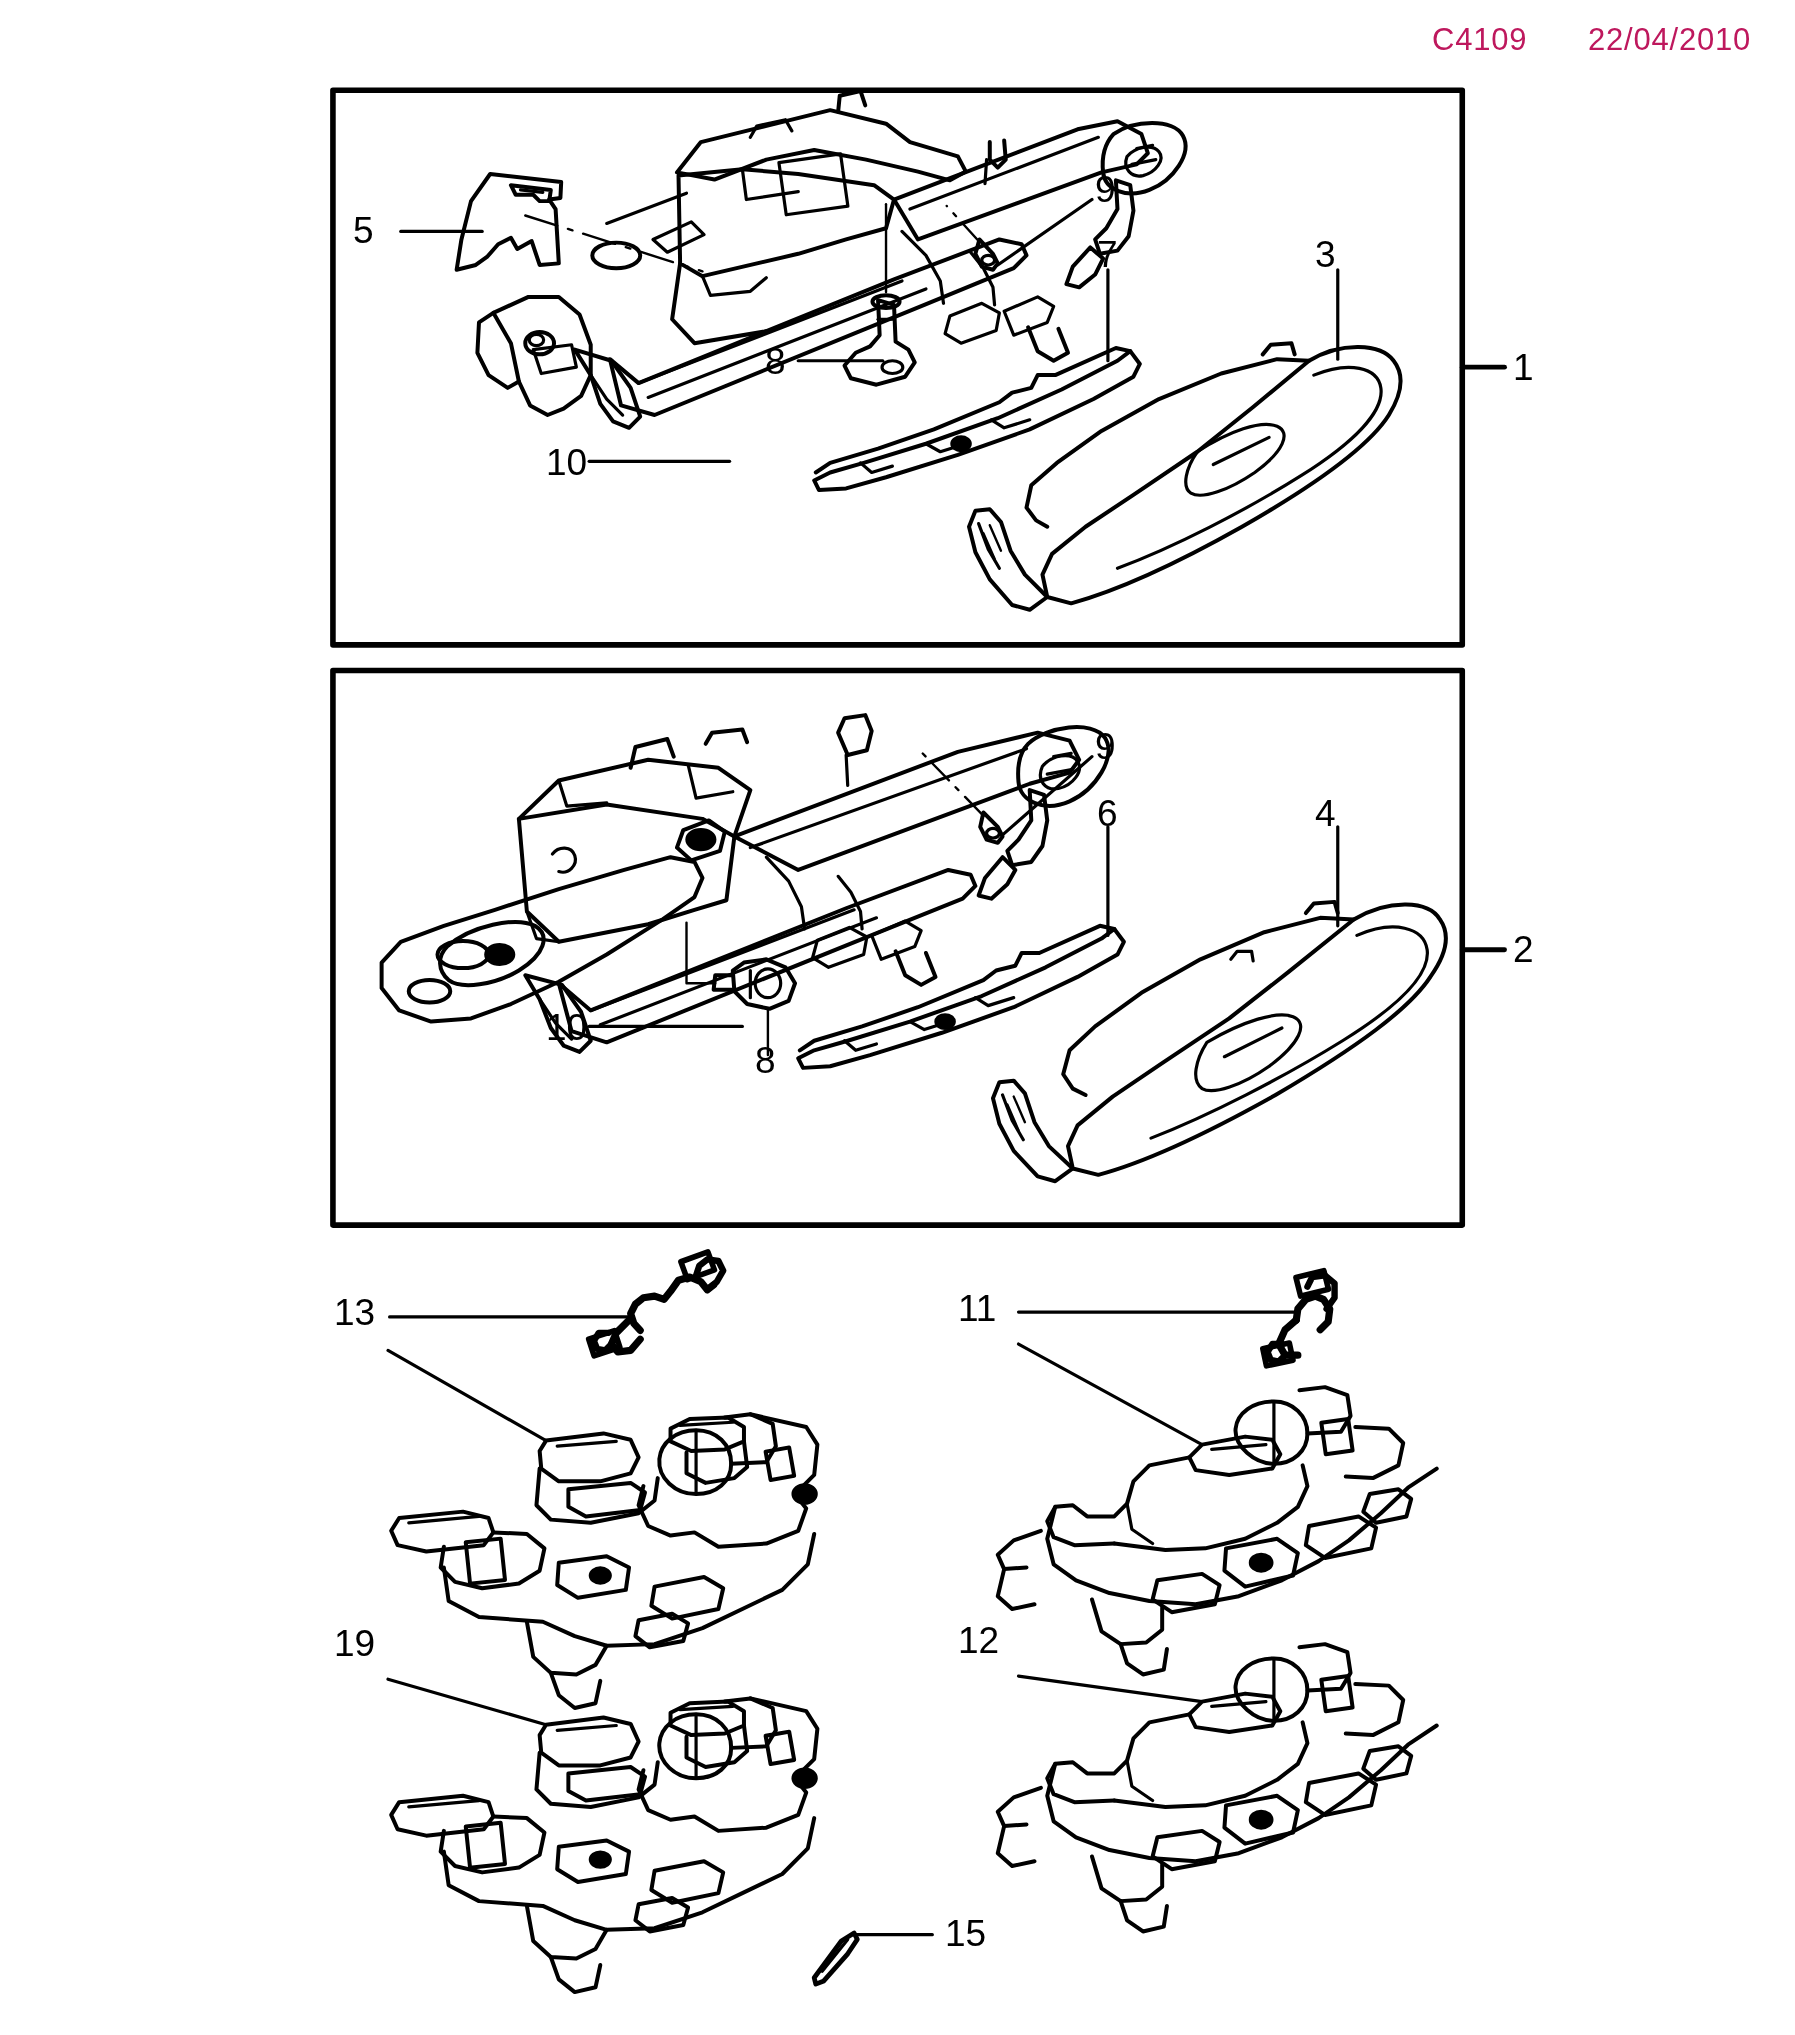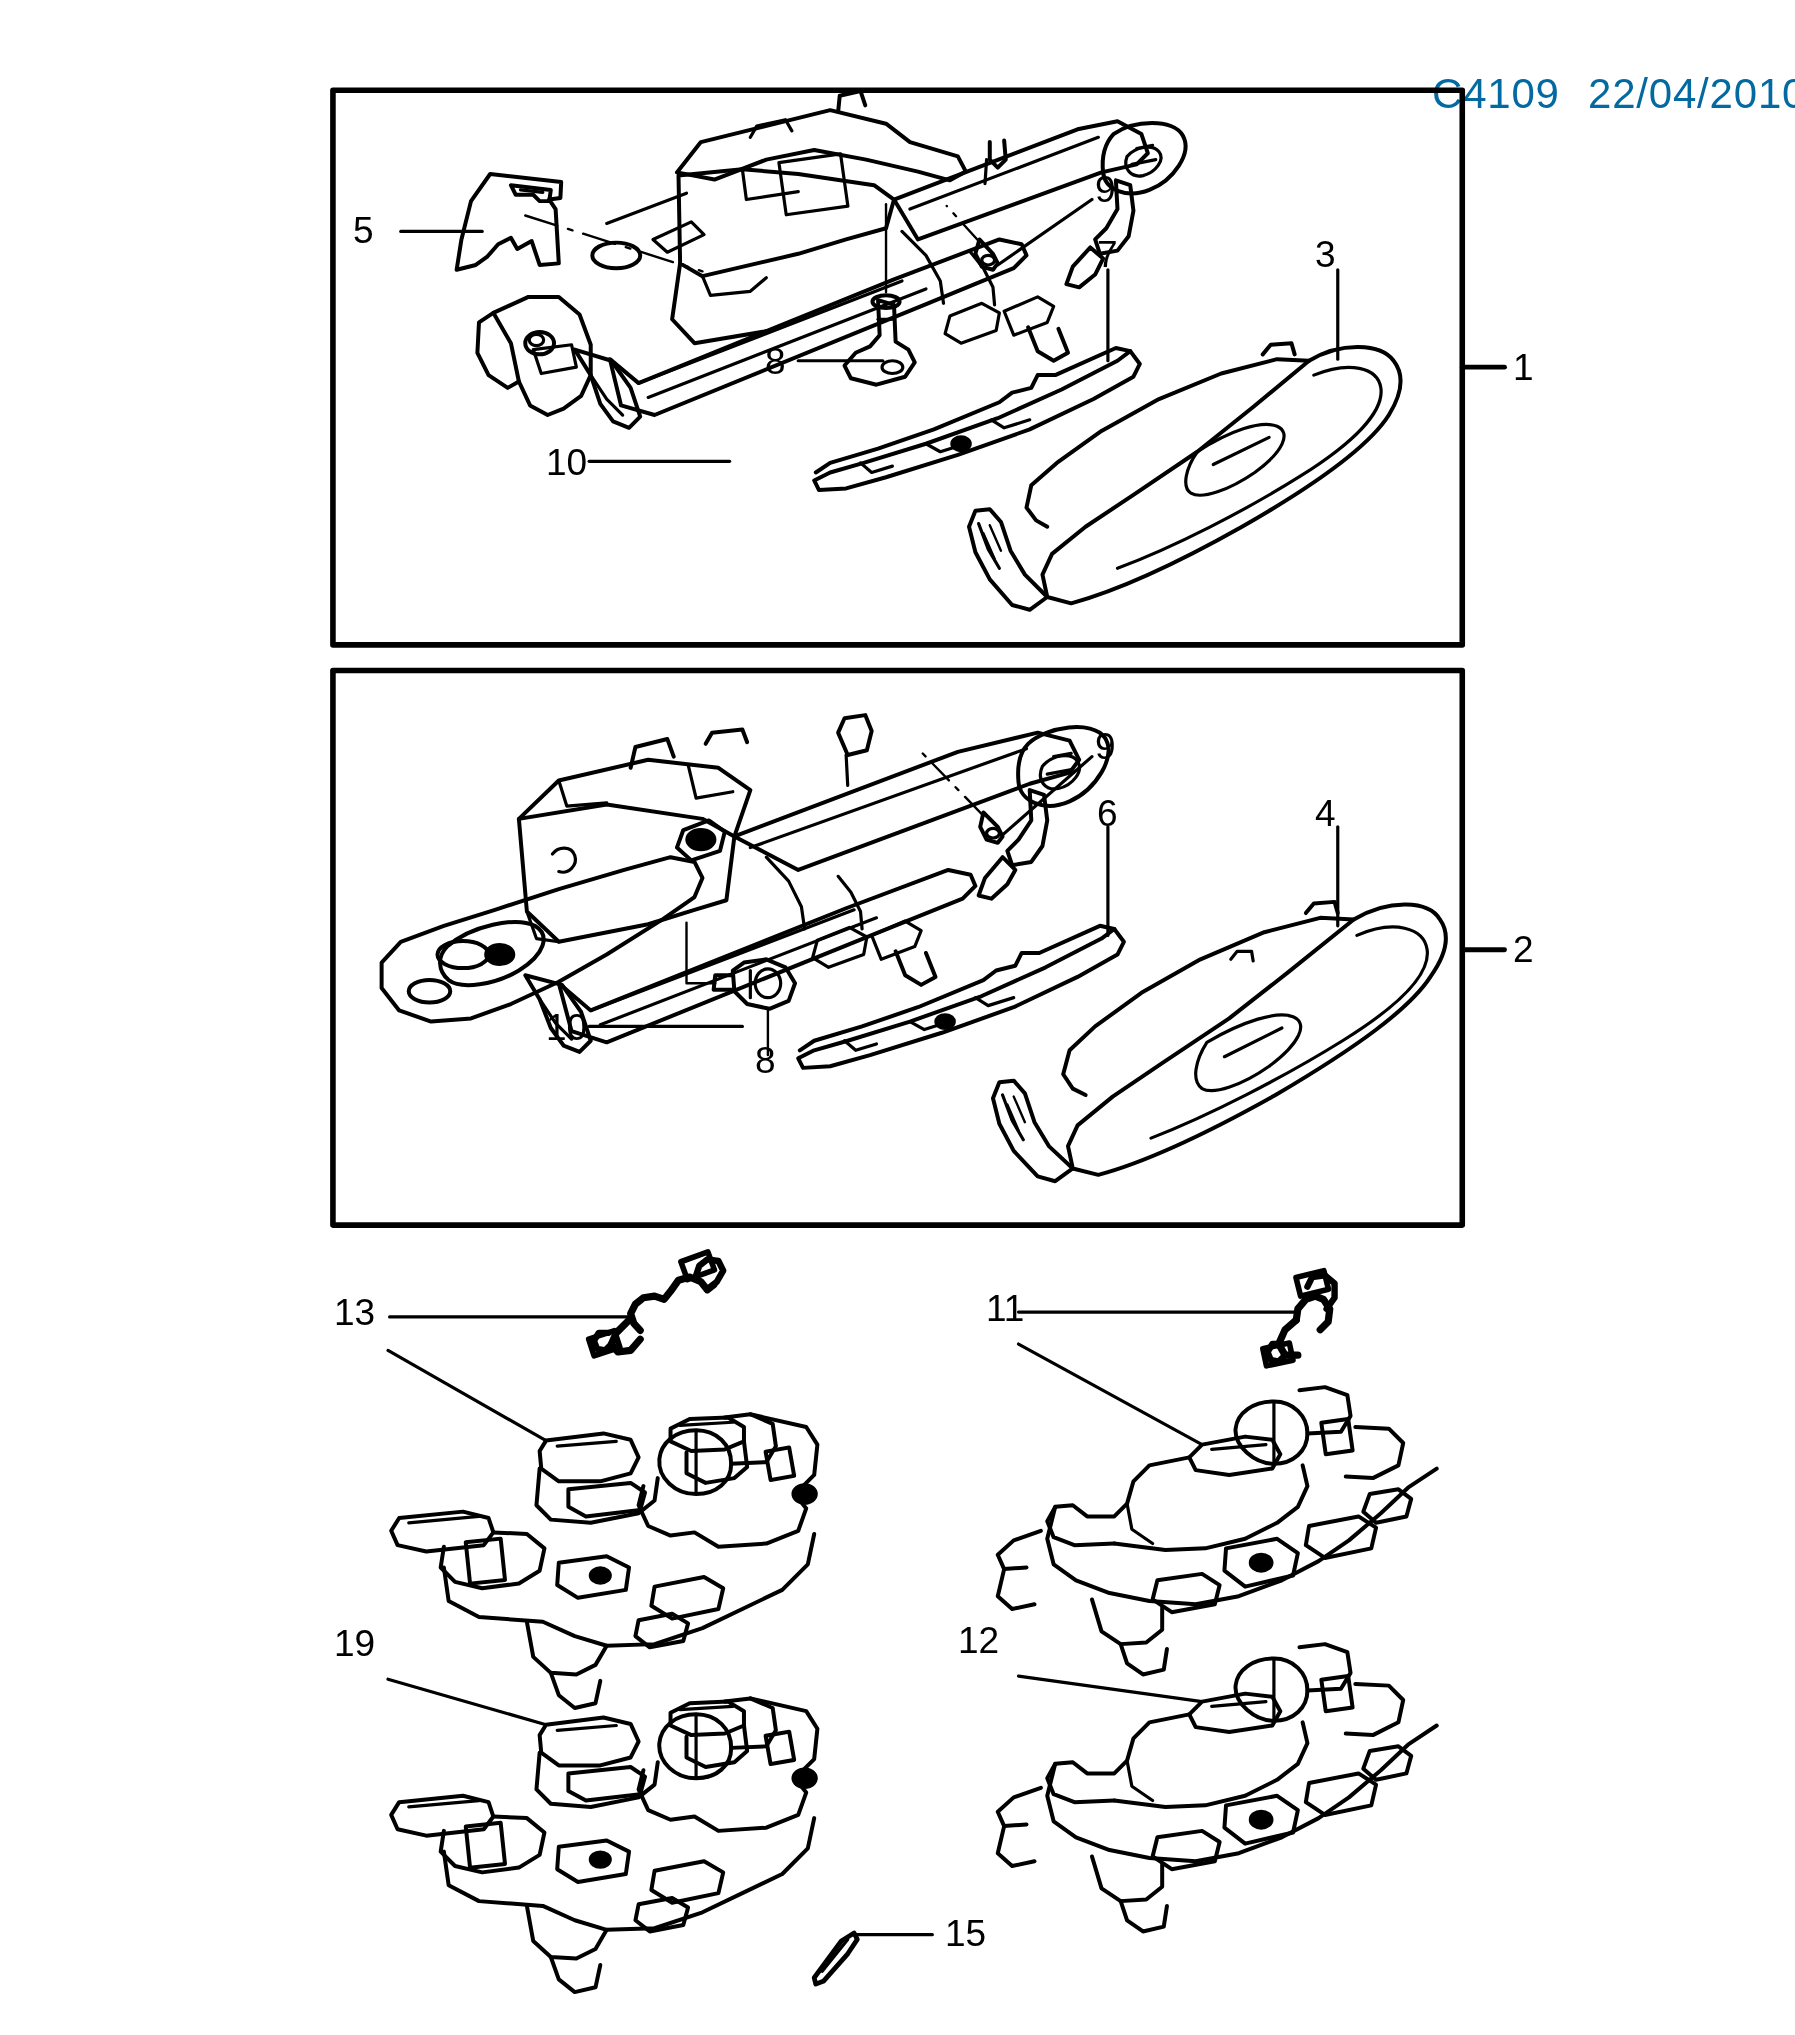--- a/index.html
+++ b/index.html
@@ -12,25 +12,24 @@
   }
   #page {
     position: relative;
     width: 1796px;
     height: 2036px;
     background: #ffffff;
     overflow: hidden;
   }
   .hdr {
     position: absolute;
-    font-size: 42px;
-    color: #0369a1;
+    font-size: 31px;
+    color: #be185d;
     letter-spacing: 0.8px;
     white-space: nowrap;
-    margin-top: 48px;
   }
   #hdr-code { left: 1432px; top: 22.3px; }
   #hdr-date { left: 1588px; top: 22.3px; }
 
   svg.art {
     position: absolute;
     left: 0;
     top: 0;
     width: 1796px;
     height: 2036px;
@@ -492,19 +491,19 @@
   <div class="lbl" style="left:1513px; top:349px;">1</div>
 
   <div class="lbl" style="left:1095px; top:728px;">9</div>
   <div class="lbl" style="left:1097px; top:795px;">6</div>
   <div class="lbl" style="left:1315px; top:795px;">4</div>
   <div class="lbl" style="left:546px;  top:1009px;">10</div>
   <div class="lbl" style="left:755px;  top:1042px;">8</div>
   <div class="lbl" style="left:1513px; top:931px;">2</div>
 
   <div class="lbl" style="left:334px;  top:1294px;">13</div>
-  <div class="lbl" style="left:958px; top:1290px;margin-left:28px;">11</div>
+  <div class="lbl" style="left:958px; top:1290px;">11</div>
   <div class="lbl" style="left:334px;  top:1625px;">19</div>
   <div class="lbl" style="left:958px; top:1622px;">12</div>
   <div class="lbl" style="left:945px; top:1915px;text-align:center;">15</div>
 
 </div>
 
 
 </body></html>

